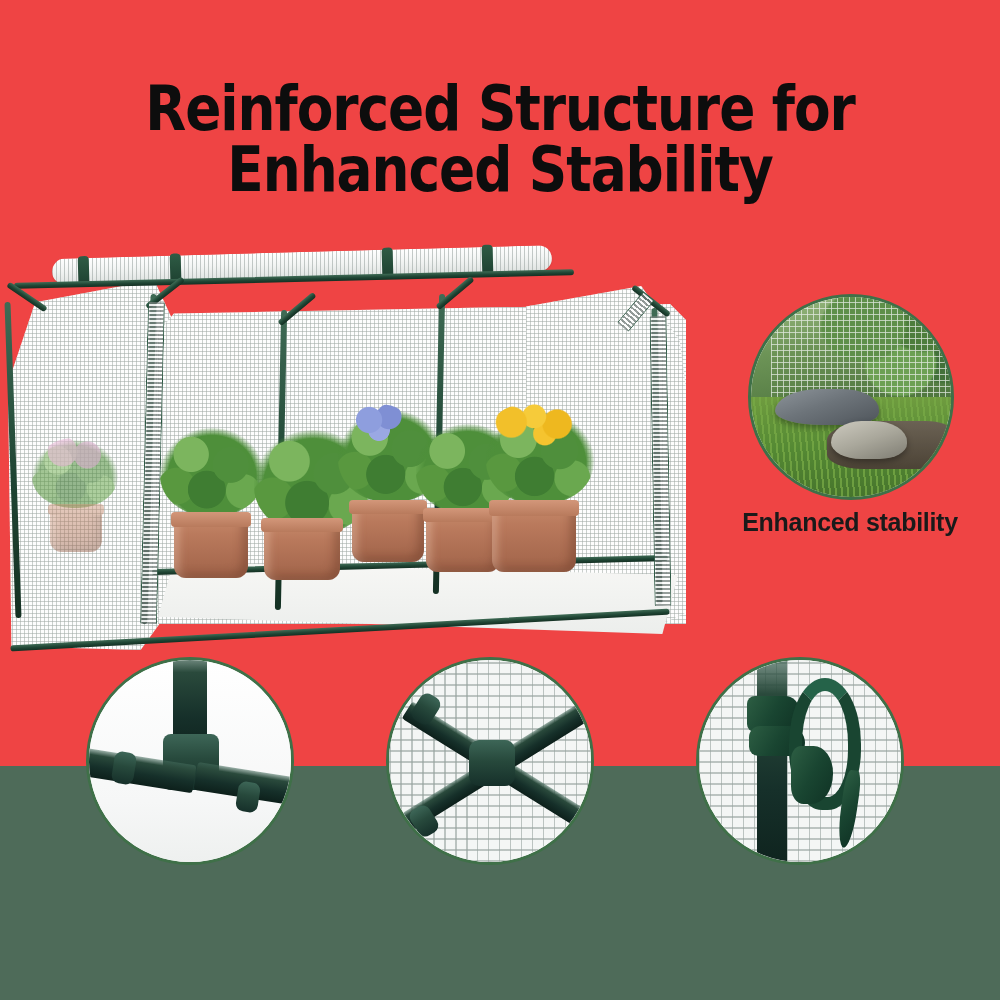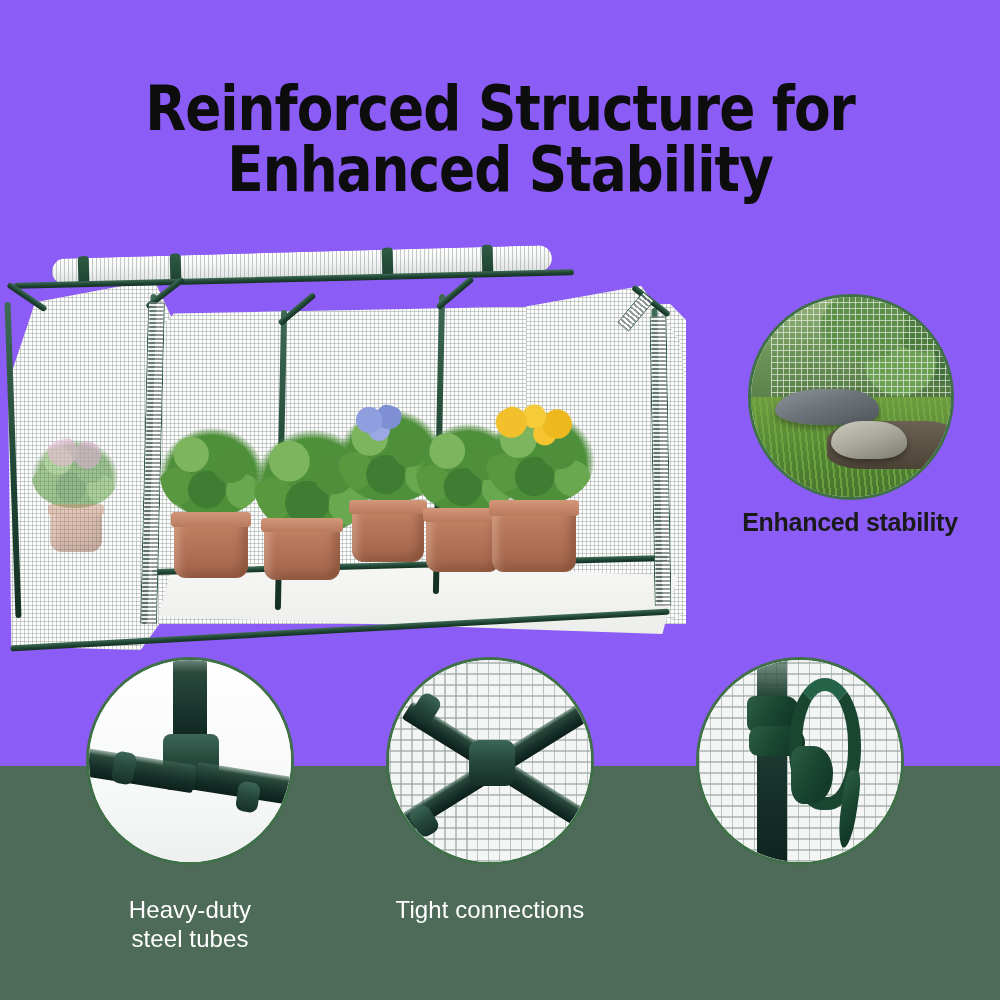--- a/index.html
+++ b/index.html
@@ -9,21 +9,21 @@
     background: #ffffff;
   }
   body {
     font-family: "Liberation Sans", "DejaVu Sans", sans-serif;
   }
   #page {
     position: relative;
     width: 1000px;
     height: 1000px;
     overflow: hidden;
-    background: #8b5cf6;
+    background: #ef4444;
   }
 
   
   .headline {
     position: absolute;
     left: 0;
     top: 78px;
     width: 1000px;
     text-align: center;
     color: #0d0d0d;
@@ -418,21 +418,14 @@
   <div class="circ circ-b circ-rope">
     <div class="inner-mesh"></div>
     <div class="steel" style="left:58px; top:-14px; width:30px; height:240px; border-radius:2px;"></div>
     <div class="ropeband" style="left:48px; top:36px; width:52px; height:36px; border-radius:8px 14px 10px 8px;"></div>
     <div class="ropeband" style="left:50px; top:66px; width:56px; height:30px; border-radius:12px 18px 14px 10px;"></div>
     <div class="ropeband" style="left:90px; top:18px; width:72px; height:132px; border-radius:50% 50% 46% 46%; background:none; border:13px solid #194531; border-top-color:#256349; box-sizing:border-box;"></div>
     <div class="ropeband" style="left:92px; top:86px; width:42px; height:58px; border-radius:24% 46% 52% 30%;"></div>
     <div class="ropeband" style="left:142px; top:110px; width:16px; height:78px; border-radius:30% 30% 50% 50%; transform:rotate(8deg);"></div>
   </div>
 
-  <div class="cap-b cap-tube">
-    <span>Heavy-duty</span><br>
-    <span>steel tubes</span>
-  </div>
-  <div class="cap-b cap-cross">
-    <span>Tight connections</span>
-  </div>
 
 </div>
 
 </body></html>

